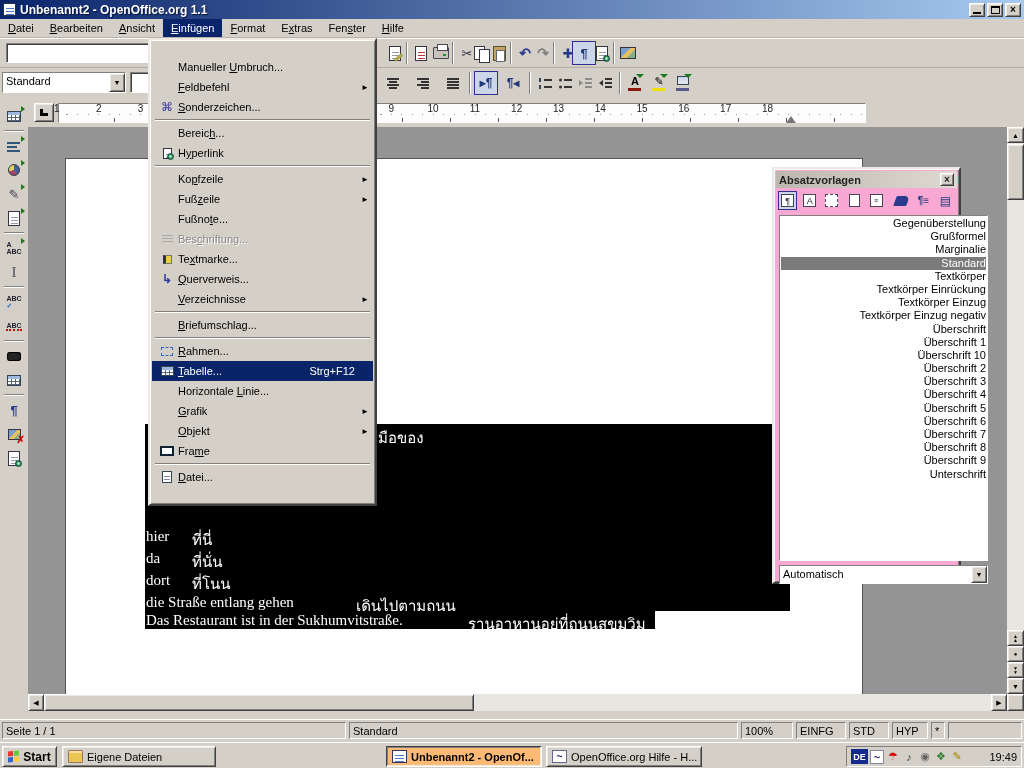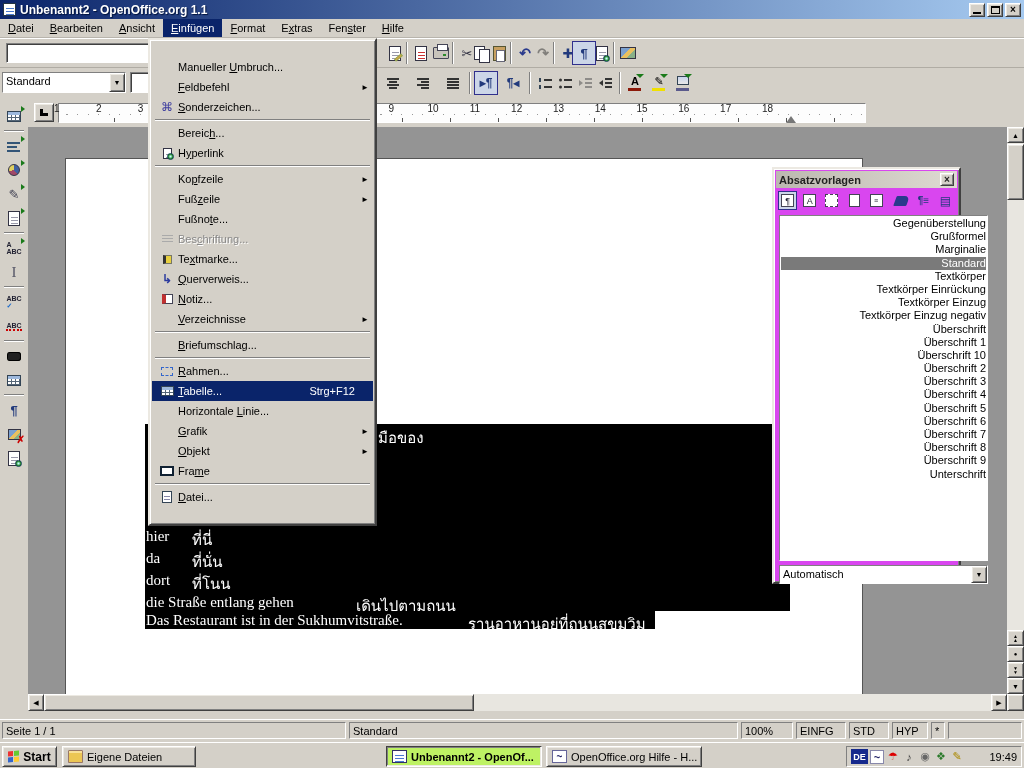--- a/index.html
+++ b/index.html
@@ -113,21 +113,21 @@
   .dtext { position:absolute; color:#fff; font-family:"Liberation Serif", serif; font-size:15px; white-space:pre; }
 
   
   .vscroll { left:1007px; top:127px; width:17px; height:567px; background:#e8e6e0; }
   .hscroll { left:28px; top:694px; width:979px; height:17px; background:#e8e6e0; }
   .corner { left:1007px; top:694px; width:17px; height:17px; background:#d4d0c8; }
   .sbtn { position:absolute; display:flex; align-items:center; justify-content:center; font-size:7px; color:#000; }
   .navstack { display:flex; flex-direction:column; align-items:center; justify-content:center; font-size:5px; line-height:4px; }
 
   
-  .stylist { left:772px; top:167px; width:189px; height:417px; background:#d946ef; z-index:30;
+  .stylist { left:772px; top:167px; width:189px; height:417px; background:#f9a8d4; z-index:30;
     border:2px solid; border-color:#ece9e2 #404040 #404040 #ece9e2; box-shadow:inset 1px 1px 0 #fff, inset -1px -1px 0 #808080; }
   .st-title { height:17px; margin:2px 2px 0 2px; background:linear-gradient(90deg,#bcb8b0,#dedad2); display:flex; align-items:center; padding:0 3px; font-weight:bold; color:#222; }
   .st-x { margin-left:auto; width:14px; height:13px; display:flex; align-items:center; justify-content:center; font-size:10px; font-weight:bold; }
   .st-tools { height:25px; display:flex; align-items:center; padding:0 4px; gap:3px; }
   .stb { width:21px; height:19px; display:flex; align-items:center; justify-content:center; font-size:10px; }
   .stb.on { border:1px solid #30308c; background:#ccd6e8; }
   .stbox { width:13px; height:13px; border:1px solid #445; background:#fff; display:flex; align-items:center; justify-content:center; font-size:9px; color:#223; }
   .st-spacer { flex:1; }
   .st-list { position:absolute; left:5px; top:46px; width:209px; height:346px; background:#fff; border:1px solid; border-color:#808080 #fff #fff #808080; padding:1px; overflow:hidden;text-align:right; }
   .st-item { height:13.2px; line-height:13px; padding-left:2px; white-space:nowrap; }
@@ -139,21 +139,21 @@
   .statusbar { left:0; top:719px; width:1024px; height:21px; background:#d4d0c8; border-top:1px solid #fff; }
   .sfield { position:absolute; top:2px; height:17px; border:1px solid; border-color:#808080 #fff #fff #808080; padding:2px 3px; white-space:nowrap; overflow:hidden; }
 
   
   .taskbar { left:0; top:742px; width:1024px; height:26px; background:#d4d0c8; border-top:1px solid #fff; }
   .startbtn { position:absolute; left:2px; top:3px; width:55px; height:21px; display:flex; align-items:center; justify-content:center; gap:3px; font-weight:bold; font-size:12px; }
   .winflag { width:12px; height:11px; display:grid; grid-template-columns:5px 5px; grid-template-rows:5px 5px; gap:1px; transform:skewY(-5deg); }
   .winflag i:nth-child(1){background:#e33}.winflag i:nth-child(2){background:#6c3}
   .winflag i:nth-child(3){background:#36c}.winflag i:nth-child(4){background:#fc3}
   .taskbtn { position:absolute; top:3px; height:21px; display:flex; align-items:center; gap:4px; padding:0 5px; white-space:nowrap; overflow:hidden; }
-  .taskbtn.active { border-color:#404040 #fff #fff #404040; box-shadow:inset -1px -1px 0 #ece9e2, inset 1px 1px 0 #808080; background:#bef264; font-weight:bold; }
+  .taskbtn.active { border-color:#404040 #fff #fff #404040; box-shadow:inset -1px -1px 0 #ece9e2, inset 1px 1px 0 #808080; background:#fdba74; font-weight:bold; }
   .tico { width:15px; height:13px; flex:none; }
   .folder { background:#ecc654; border:1px solid #976; border-radius:1px 1px 0 0; box-shadow:inset 0 2px 0 #f8e098; }
   .docico { background:#fff; border:1px solid #336; background-image:repeating-linear-gradient(transparent 0 2px,#4a7ad0 2px 3px); background-size:9px 9px; background-position:2px 2px; background-repeat:no-repeat; }
   .impico { background:#fff; border:1px solid #336; box-shadow:inset -4px -4px 0 #c44; }
   .oooico { background:#fff; border:1px solid #669; color:#226; font-weight:bold; font-size:10px; text-align:center; line-height:11px; }
   .tray { position:absolute; right:2px; top:3px; width:176px; height:21px; border:1px solid; border-color:#808080 #fff #fff #808080; display:flex; align-items:center; gap:2px; padding:0 4px; }
   .de { width:17px; height:15px; background:#16298c; color:#fff; font-size:9px; font-weight:bold; display:flex; align-items:center; justify-content:center; }
   .tricon { width:14px; height:14px; display:flex; align-items:center; justify-content:center; font-size:11px; }
   .clock { margin-left:auto; font-size:11px; }
 
@@ -531,26 +531,20 @@
       <span class="mi-ico">
         <span class="ic-bkm"></span>
       </span>
       <span class="mi-label">Te<u>x</u>tmarke...</span>
     </div>
   <div class="mi">
       <span class="mi-ico">
         <span class="ic-xref">↳</span>
       </span>
       <span class="mi-label"><u>Q</u>uerverweis...</span>
-    </div>
-  <div class="mi">
-      <span class="mi-ico">
-        <span class="ic-note"></span>
-      </span>
-      <span class="mi-label"><u>N</u>otiz...</span>
     </div>
   <div class="mi">
       <span class="mi-ico"></span>
       <span class="mi-label"><u>V</u>erzeichnisse</span>
       <span class="mi-arr">►</span>
     </div>
   <div class="msep"></div>
   <div class="mi">
       <span class="mi-ico"></span>
       <span class="mi-label"><u>B</u>riefumschlag...</span>
@@ -675,21 +669,21 @@
 <div class="abs taskbar">
   <div class="startbtn raised">
     <span class="winflag">
         <i></i>
         <i></i>
         <i></i>
         <i></i>
       </span>
     <span>Start</span>
   </div>
-  <div class="taskbtn raised" style="left:62px;width:134px;">
+  <div class="taskbtn raised" style="left:62px;width:154px;">
     <span class="tico folder"></span>
     <span>Eigene Dateien</span>
   </div>
   <div class="taskbtn raised active" style="left:386px;width:156px;">
     <span class="tico docico"></span>
     <span>Unbenannt2 - OpenOf...</span>
   </div>
   <div class="taskbtn raised" style="left:546px;width:156px;">
     <span class="tico oooico">~</span>
     <span>OpenOffice.org Hilfe - H...</span>

